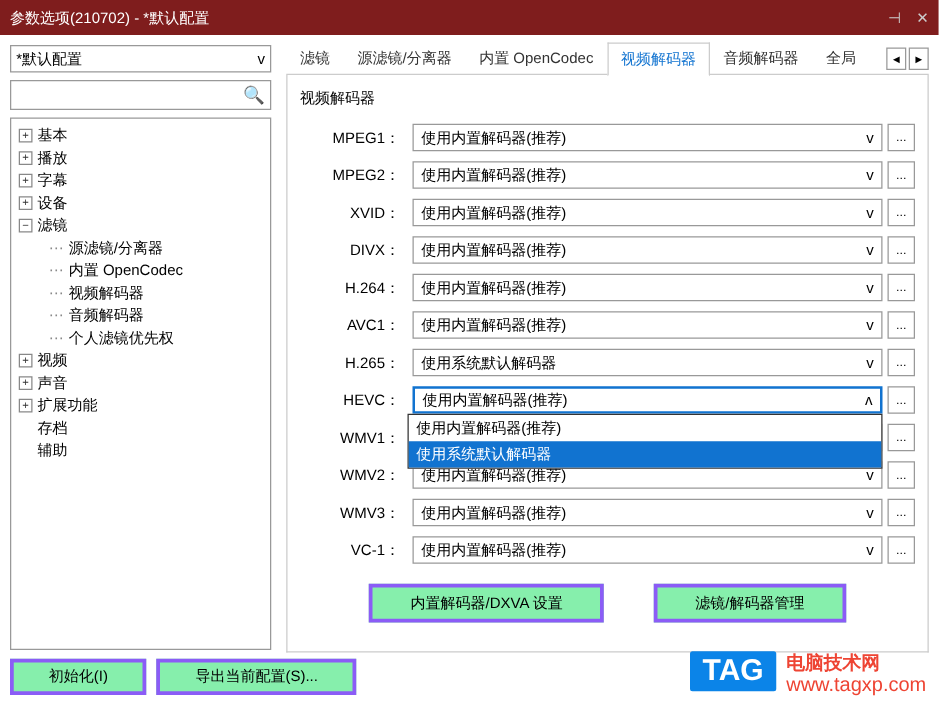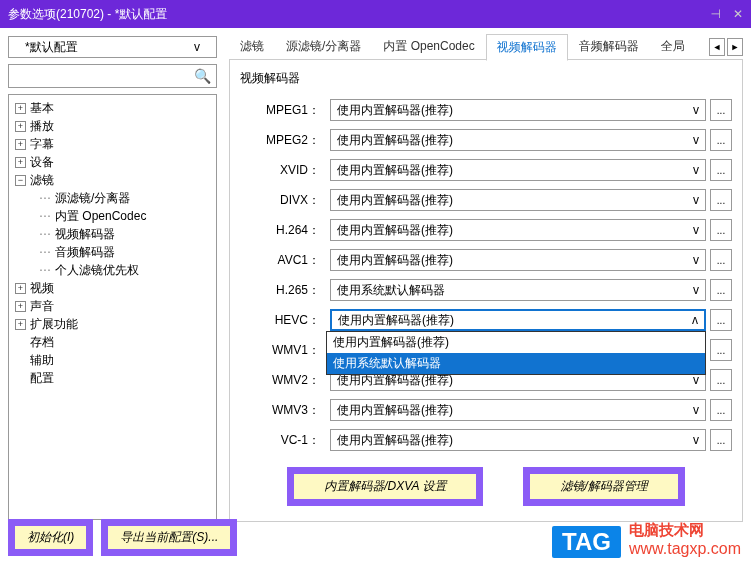--- a/index.html
+++ b/index.html
@@ -1,22 +1,22 @@
 <!DOCTYPE html>
 <html><head>
 <meta charset="utf-8">
 <style>
 * { box-sizing: border-box; margin: 0; padding: 0; font-family: "Microsoft YaHei", sans-serif; }
 body { background: #fff; width: 751px; height: 564px; overflow: hidden; position: relative; }
-.titlebar { background: #6d28d9; color: #fff; height: 28px; display: flex; align-items: center; padding: 0 8px; font-size: 12px; }
+.titlebar { background: #7f1d1d; color: #fff; height: 28px; display: flex; align-items: center; padding: 0 8px; font-size: 12px; }
 .titlebar-buttons { margin-left: auto; display: flex; gap: 12px; }
 .titlebar-buttons span { cursor: pointer; font-size: 12px; color: #ccc; }
 .main-container { display: flex; height: calc(100% - 64px); }
 .left-panel { width: 225px; padding: 8px; display: flex; flex-direction: column; }
-.preset-select { border: 1px solid #999; height: 22px; font-size: 12px; padding: 2px 16px; display: flex; align-items: center; justify-content: space-between; margin-bottom: 6px; }
+.preset-select { border: 1px solid #999; height: 22px; font-size: 12px; padding: 2px 4px; display: flex; align-items: center; justify-content: space-between; margin-bottom: 6px; }
 .search-box { border: 1px solid #999; height: 24px; display: flex; align-items: center; padding: 0 4px; margin-bottom: 6px; }
 .search-box input { border: none; outline: none; flex: 1; font-size: 12px; }
 .search-icon { font-size: 14px; }
 .tree-container { border: 1px solid #999; flex: 1; overflow: auto; padding: 4px 2px; font-size: 12px; }
 .tree-item { display: flex; align-items: center; height: 18px; padding-left: 4px; cursor: pointer; }
 .tree-item.child { padding-left: 28px; }
 .tree-item.child::before { content: "⋯"; margin-right: 4px; color: #888; }
 .tree-toggle { width: 11px; height: 11px; border: 1px solid #888; display: inline-flex; align-items: center; justify-content: center; font-size: 9px; line-height: 1; margin-right: 4px; color: #333; }
 .right-panel { flex: 1; padding: 6px 8px 6px 4px; display: flex; flex-direction: column; }
 .tabs { display: flex; align-items: center; border-bottom: 1px solid #ccc; font-size: 12px; height: 26px; position: relative; }
@@ -27,25 +27,25 @@
 .panel-title { font-size: 12px; margin-bottom: 12px; }
 .decoder-row { display: flex; align-items: center; margin-bottom: 8px; font-size: 12px; position: relative; }
 .decoder-label { width: 80px; text-align: right; margin-right: 10px; }
 .decoder-select { flex: 1; border: 1px solid #999; height: 22px; display: flex; align-items: center; justify-content: space-between; padding: 0 6px; background: #fff; }
 .decoder-select.open { border: 2px solid #1173d0; }
 .decoder-more { width: 22px; height: 22px; border: 1px solid #999; margin-left: 4px; display: flex; align-items: center; justify-content: center; cursor: pointer; font-size: 10px; }
 .dropdown-list { position: absolute; top: 22px; left: 86px; right: 26px; background: #fff; border: 1px solid #333; z-index: 10; font-size: 12px; }
 .dropdown-item { padding: 2px 6px; cursor: pointer; }
 .dropdown-item.selected { background: #1173d0; color: #fff; }
 .bottom-buttons { display: flex; gap: 40px; justify-content: center; margin-top: 16px; }
-.btn { border: 7px solid #8b5cf6; background: #fef9c3; padding: 4px 20px; font-size: 12px; cursor: pointer; font-style: italic; }
+.btn { border: 3px solid #8b5cf6; background: #86efac; padding: 4px 20px; font-size: 12px; cursor: pointer; }
 .btn-wide { padding: 4px 30px; }
 .footer { position: absolute; bottom: 8px; left: 8px; display: flex; gap: 8px; }
-.footer .btn { padding: 3px 12px; }
-.watermark { position: absolute; bottom: 6px; right: 10px; display: flex; align-items: flex-end; gap: 8px; padding-left: 20px; }
+.footer .btn { padding: 3px 28px; }
+.watermark { position: absolute; bottom: 6px; right: 10px; display: flex; align-items: flex-start; gap: 8px; padding-left: 20px; }
 .tag-box { background: #0b84e8; color: #fff; font-weight: bold; font-size: 24px; padding: 2px 10px; border-radius: 2px; }
 .wm-text { font-size: 15px; color: #e43; font-weight: bold; }
 .wm-url { font-size: 16px; color: #e43; }
 </style>
 </head>
 <body>
 
 <div class="titlebar">
   <span>参数选项(210702) - *默认配置</span>
   <div class="titlebar-buttons">
@@ -102,24 +102,20 @@
           <span class="tree-toggle">+</span>
           <span>扩展功能</span>
         </div>
         <div class="tree-item">
           <span style="width: 15px; display: inline-block;"></span>
           <span>存档</span>
         </div>
         <div class="tree-item">
           <span style="width: 15px; display: inline-block;"></span>
           <span>辅助</span>
-        </div>
-        <div class="tree-item">
-          <span style="width: 15px; display: inline-block;"></span>
-          <span>配置</span>
         </div>
       </div>
   </div>
 
   <div class="right-panel">
     <div class="tabs" id="tabs">
       <span class="tab-arrow" style="margin-left:auto;order:99">◄</span>
       <span class="tab-arrow" style="order:100">►</span>
     <div class="tab" style="order: 0;">滤镜</div>
         <div class="tab" style="order: 1;">源滤镜/分离器</div>

